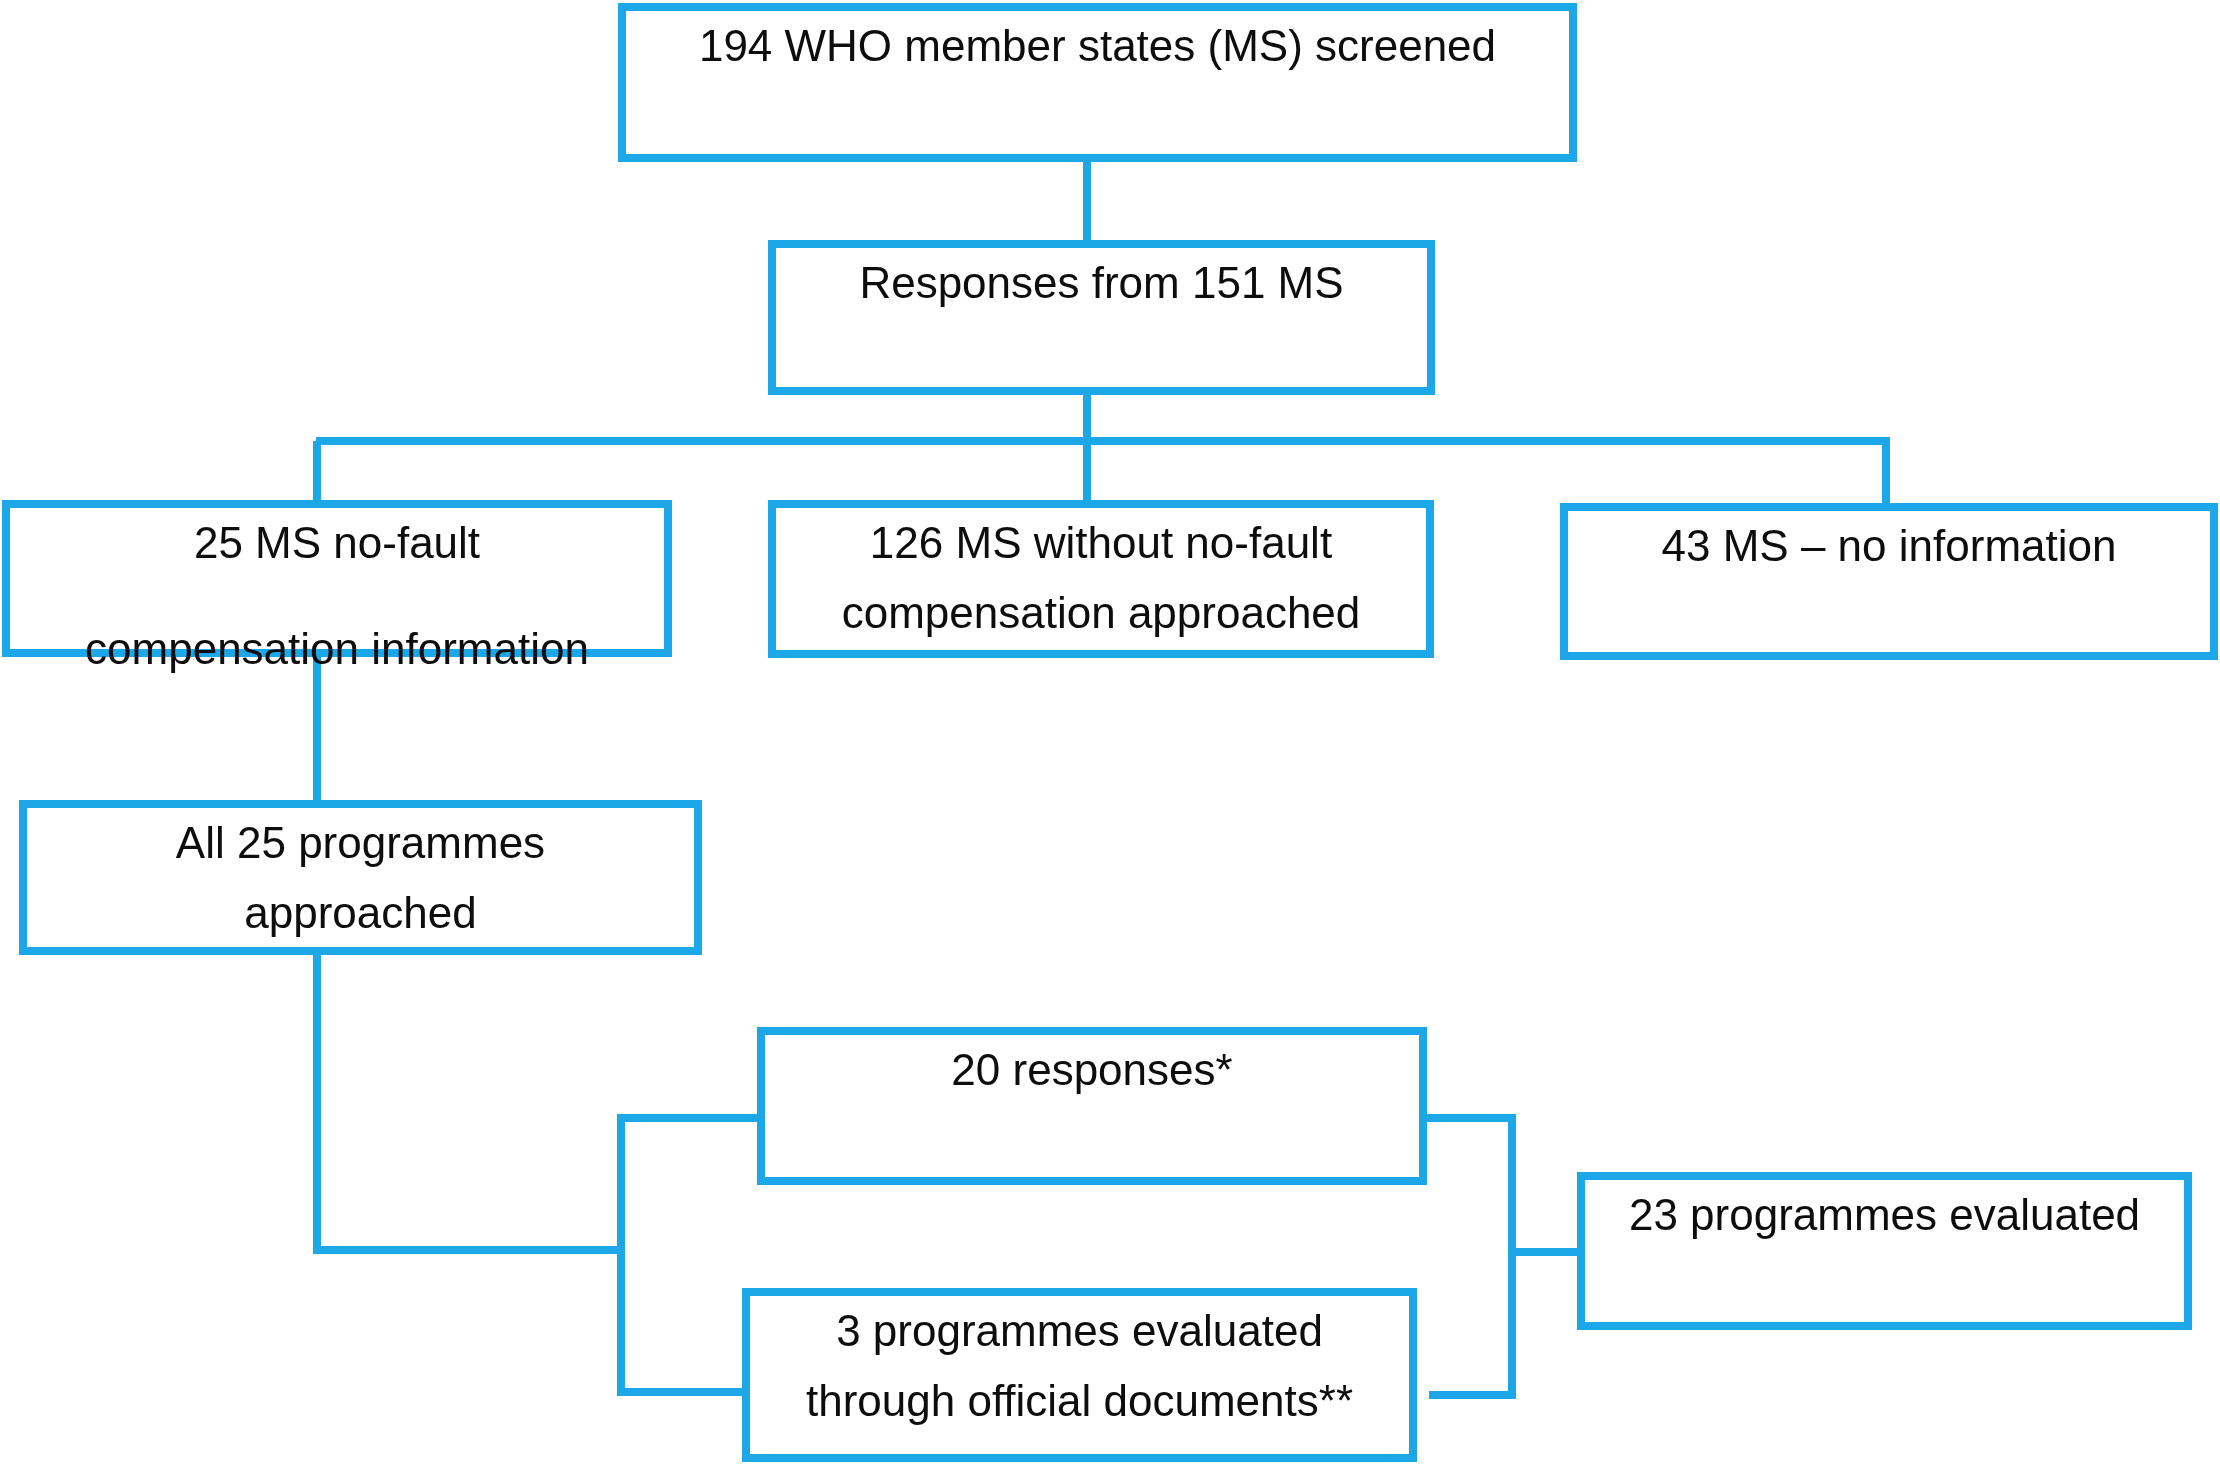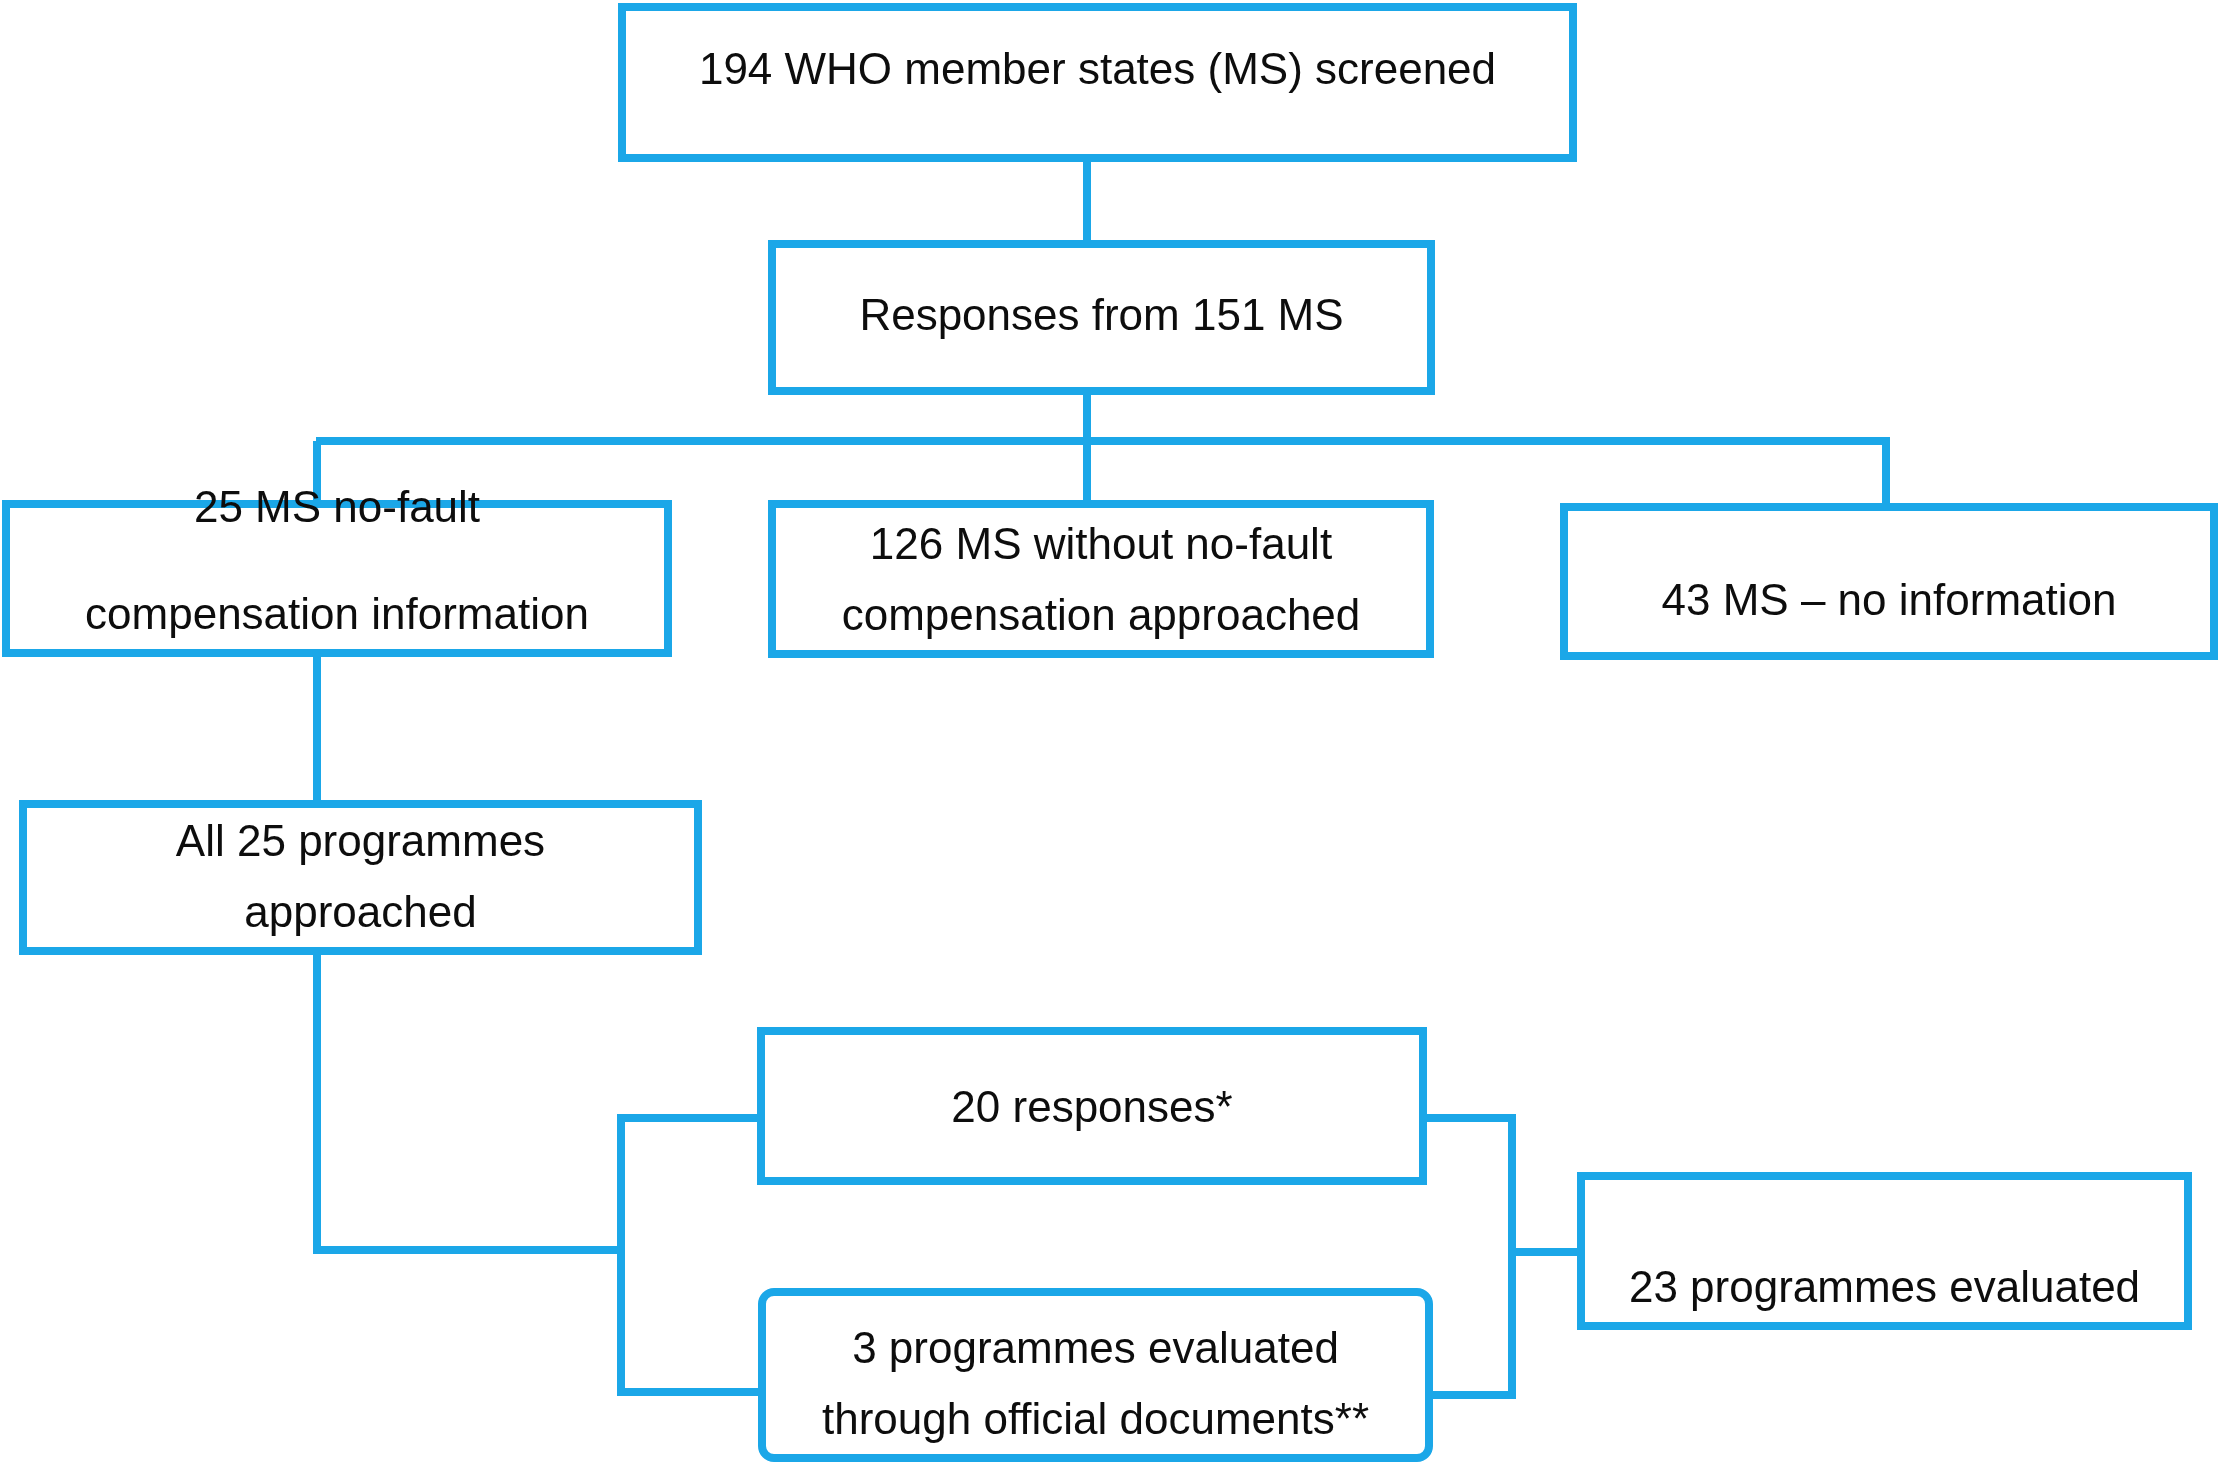--- a/index.html
+++ b/index.html
@@ -18,38 +18,38 @@
     overflow:hidden;
   }
   .node{
     position:absolute;
     box-sizing:border-box;
     border:8px solid var(--accent);
     background:var(--bg);
     display:flex;
     flex-direction:column;
     align-items:center;
-    justify-content:flex-end;
+    justify-content:flex-start;
     text-align:center;
     font-size:44px;
     line-height:1.6;
     color:var(--text);
   }
   .node .line{display:block;white-space:nowrap;}
   
   .conn{position:absolute;background:var(--accent);}
   
   #b-screened      {left:618px;  top:3px;    width:959px; height:159px; padding-bottom:50px;}
   #b-responses151  {left:768px;  top:240px;  width:667px; height:155px; padding-bottom:37px;}
   #b-nofault25     {left:2px;    top:500px;  width:670px; height:157px;gap:36px;}
   #b-without126    {left:768px;  top:500px;  width:666px; height:158px;}
   #b-noinfo43      {left:1560px; top:503px;  width:658px; height:157px; padding-bottom:17px;}
   #b-approached25  {left:2px;    top:800px;  width:683px; height:155px;margin-left:17px;}
   #b-responses20   {left:757px;  top:1027px; width:670px; height:158px; padding-bottom:35px;}
-  #b-officialdocs3 {left:758px;  top:1288px; width:675px; height:174px;border-radius:16px;}
+  #b-officialdocs3 {left:742px;  top:1288px; width:675px; height:174px;}
   #b-evaluated23   {left:1577px; top:1172px; width:615px; height:158px;}
   
   #c-v-top          {left:1083px; top:162px;  width:8px;    height:82px;}
   #c-v-resp-down    {left:1083px; top:391px;  width:8px;    height:54px;}
   #c-h-distribution {left:316px;  top:437px;  width:1574px; height:8px;}
   #c-v-drop-left    {left:313px;  top:441px;  width:8px;    height:63px;}
   #c-v-drop-mid     {left:1083px; top:441px;  width:8px;    height:63px;}
   #c-v-drop-right   {left:1882px; top:441px;  width:8px;    height:66px;}
   #c-v-25-down      {left:313px;  top:653px;  width:8px;    height:151px;}
   #c-v-all25-down   {left:313px;  top:951px;  width:8px;    height:299px;}

